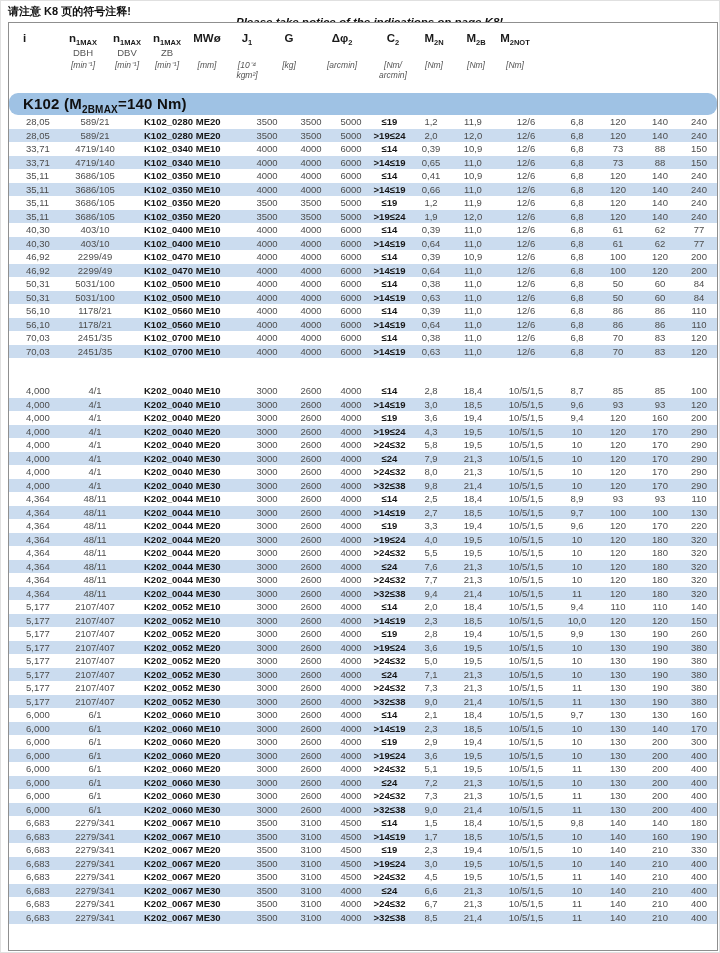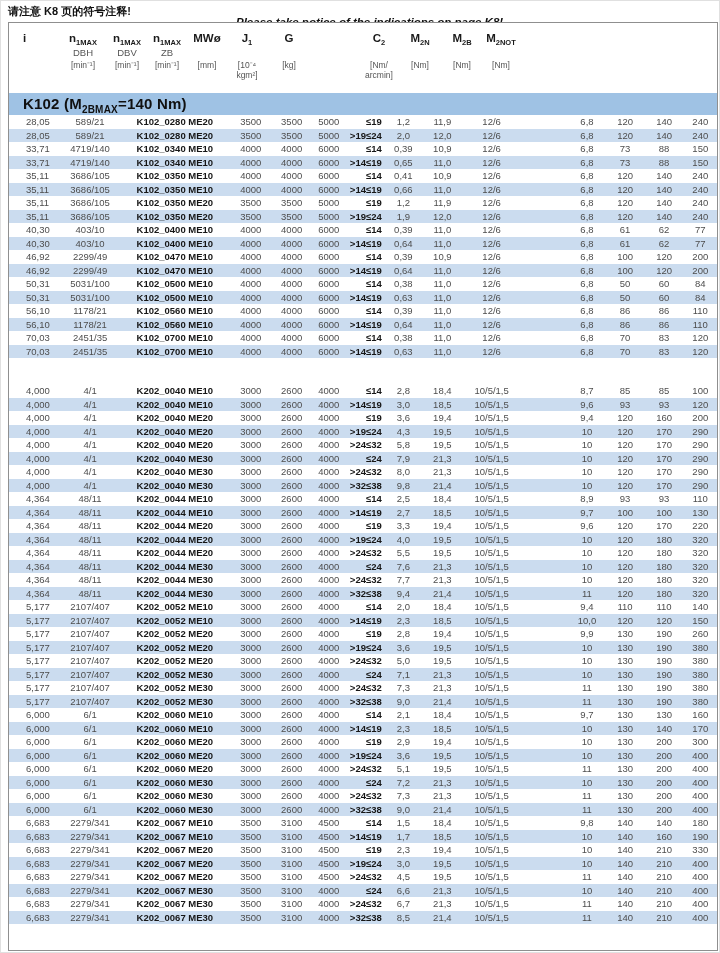--- a/index.html
+++ b/index.html
@@ -18,49 +18,49 @@
     font-size:11.5px; font-weight:bold; font-style:italic; color:#111;
   }
   .box {
     position:absolute; left:7px; top:21px; width:710px; height:929px;
     border:1px solid #8f8f8f; background:#fff; overflow:hidden;
   }
   
   .col-0{width:50px;} .col-1{width:72px;} .col-2{width:112px;}
   .col-3{width:48px;} .col-4{width:40px;} .col-5{width:40px;}
   .col-6{width:40px;} .col-7{width:40px;} .col-8{width:44px;}
-  .col-9{width:62px;} .col-10{width:40px;margin-left:48px;} .col-11{width:42px;}
+  .col-9{width:62px;} .col-10{width:40px;} .col-11{width:42px;}
   .col-12{width:42px;} .col-13{width:36px;}
   
   #col-headers { display:flex; height:70px; padding-top:8px; }
   .hcell { text-align:center; }
   .hcell.col-0 { text-align:left; padding-left:14px; }
   .hcell.col-2 { text-align:left; padding-left:13px; }
   .hsym { height:16px; font-size:11.5px; font-weight:bold; color:#1a1a1a; line-height:14px; }
   .hsym sub { font-size:7.5px; font-weight:bold; }
   .hline2 { height:13px; font-size:9.5px; color:#555; line-height:12px; }
-  .hunit { font-size:8.5px; color:#555; line-height:10px; }
+  .hunit { font-size:8.5px; color:#555; line-height:10px;font-style:italic; }
   
   .band {
     height:22px; background:var(--band,#9fc2e4);
     font-size:15px; font-weight:bold; color:#101010;
-    line-height:22px; padding-left:14px; letter-spacing:0.2px;
+    line-height:22px; padding-left:14px; letter-spacing:0.2px;border-radius:9px;
   }
   .band sub { font-size:10px; font-weight:bold; }
   .gap { height:26px; background:#fff; }
   
   .row { display:flex; height:13.5px; }
   .row.alt { background:var(--stripe,#cbdcef); }
   .cell {
     font-size:9.5px; color:#4d4d4d; line-height:13.5px;
     text-align:center; white-space:nowrap;
   }
   .cell.col-0 { text-align:left; padding-left:17px; }
   .cell.col-2 { text-align:left; padding-left:13px; font-weight:bold; color:#161616; }
-  .cell.col-6 { text-align:right; padding-right:3px; font-weight:bold; color:#161616; }
+  .cell.col-6 { padding-right:3px; font-weight:bold; color:#161616; }
 </style>
 </head>
 <body>
 
 <div class="note-zh">请注意 K8 页的符号注释!</div>
 <div class="note-en">Please take notice of the indications on page K8!</div>
 
 <div class="box">
   <div id="col-headers">
       <div class="hcell col-0">
@@ -98,20 +98,26 @@
         <div class="hline2"></div>
         <div class="hunit">[10⁻⁴</div>
         <div class="hunit">kgm²]</div>
       </div>
       <div class="hcell col-8">
         <div class="hsym"><span>G</span></div>
         <div class="hline2"></div>
         <div class="hunit">[kg]</div>
         <div class="hunit"></div>
       </div>
+      <div class="hcell col-9">
+        <div class="hsym"><span>Δφ</span><sub>2</sub></div>
+        <div class="hline2"></div>
+        <div class="hunit">[arcmin]</div>
+        <div class="hunit"></div>
+      </div>
       <div class="hcell col-10">
         <div class="hsym"><span>C</span><sub>2</sub></div>
         <div class="hline2"></div>
         <div class="hunit">[Nm/</div>
         <div class="hunit">arcmin]</div>
       </div>
       <div class="hcell col-11">
         <div class="hsym"><span>M</span><sub>2N</sub></div>
         <div class="hline2"></div>
         <div class="hunit">[Nm]</div>

